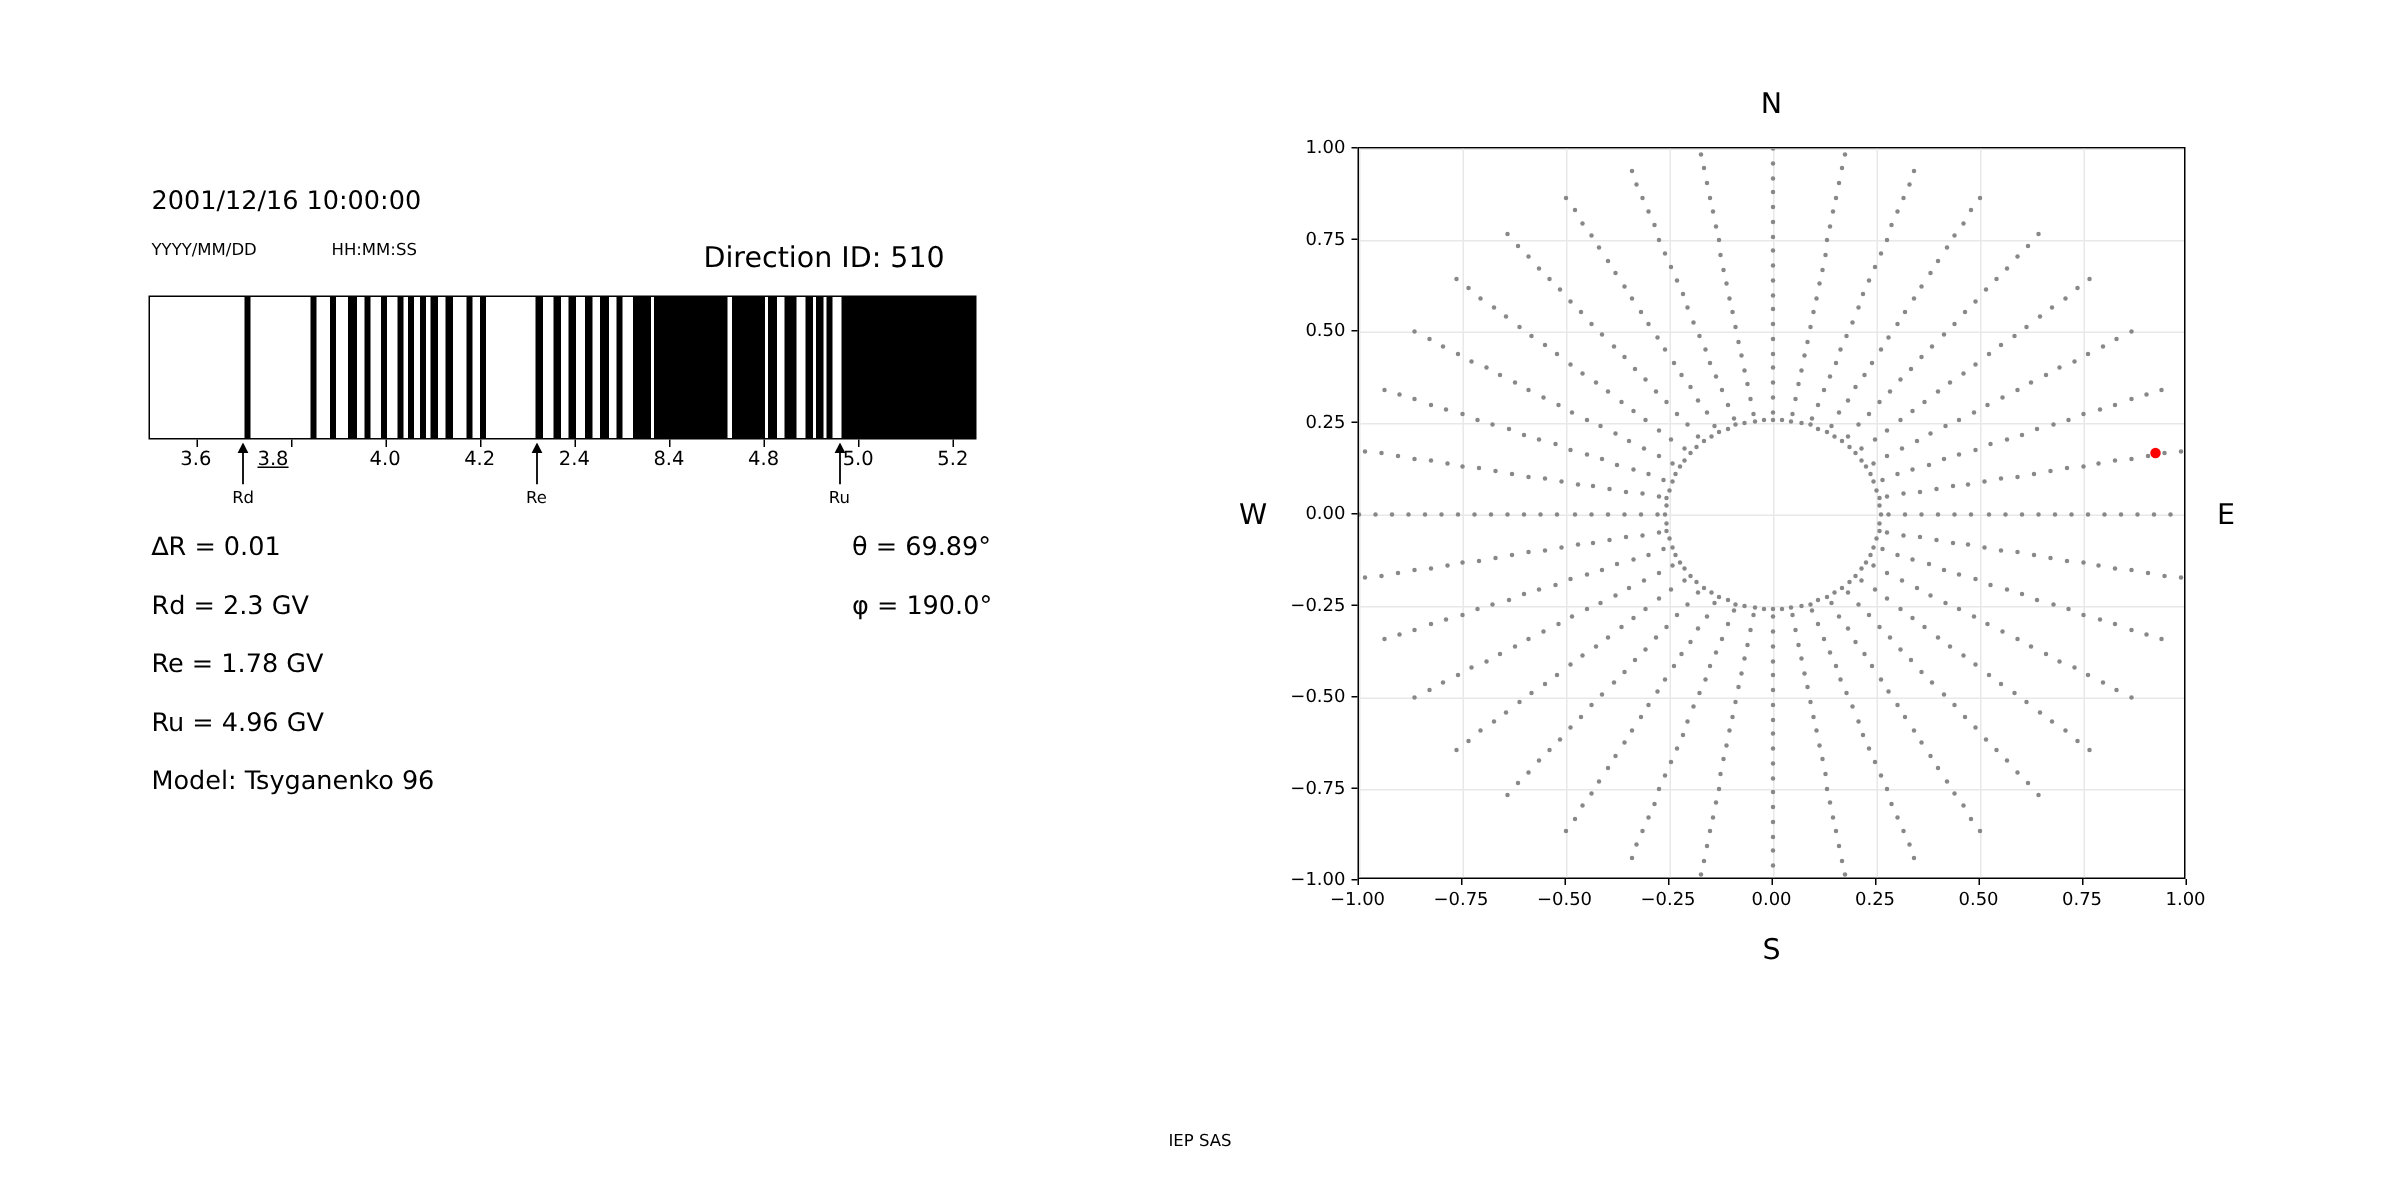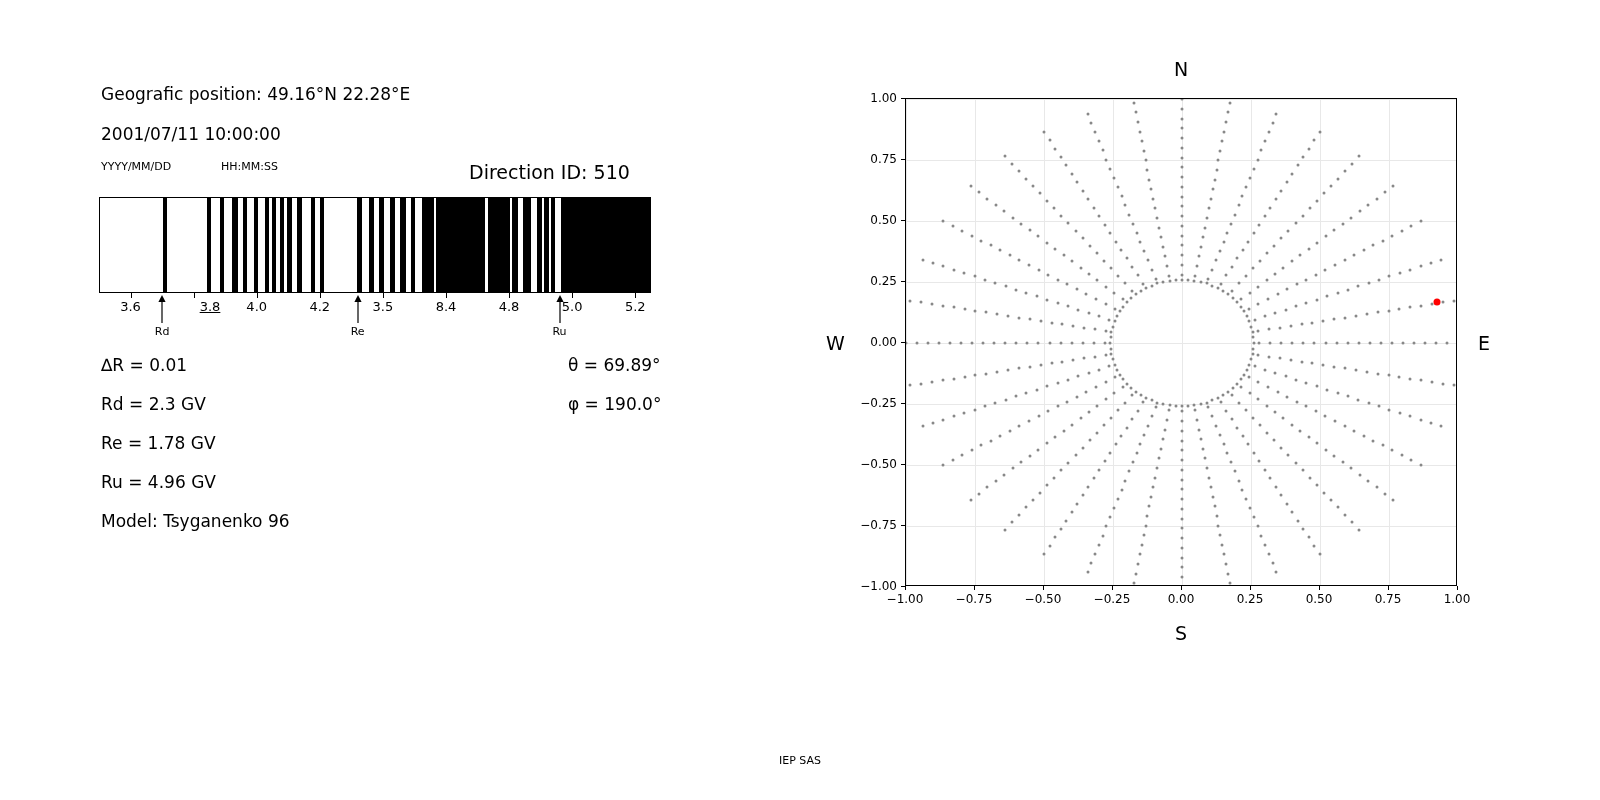--- a/index.html
+++ b/index.html
@@ -226,23 +226,22 @@
     width: 1600px;
     text-align: center;
     font-size: 11px;
   }
 </style>
 </head>
 <body>
 
 <div id="left-panel">
 
-  <div class="text-line" id="geo-position">Geografic position: 49.16°N 22.28°E</div>
-
-  <div class="text-line" id="datetime">2001/07/11 10:00:00</div>
+
+  <div class="text-line" id="datetime">2001/12/16 10:00:00</div>
 
   <div class="text-line" id="date-format-label">YYYY/MM/DD</div>
 
   <div class="text-line" id="time-format-label">HH:MM:SS</div>
 
   <div class="text-line" id="direction-id">Direction ID: 510</div>
 
   <div id="spectrum-wrap">
     <div id="spectrum-bar">
         <div class="band" style="left: 63.0857px; width: 3.78514px;"></div>
@@ -273,27 +272,27 @@
         <div class="band" style="left: 444.123px; width: 4.416px;"></div>
         <div class="band" style="left: 451.063px; width: 4.416px;"></div>
         <div class="band" style="left: 460.526px; width: 91.4743px;"></div>
       </div>
   </div>
 
   <div id="spectrum-axis">
       <div class="tick-mark" style="left: 31.5429px;"></div>
       <div class="tick-label" style="left: 31.5429px;">3.6</div>
       <div class="tick-mark" style="left: 94.6286px;"></div>
-      <div class="tick-label" style="left: 111px; text-decoration: underline;">3.8</div>
+      <div class="tick-label" style="left: 83px; text-decoration: underline;">3.8</div>
       <div class="tick-mark" style="left: 157.714px;"></div>
       <div class="tick-label" style="left: 157.714px;">4.0</div>
       <div class="tick-mark" style="left: 220.8px;"></div>
       <div class="tick-label" style="left: 220.8px;">4.2</div>
       <div class="tick-mark" style="left: 283.886px;"></div>
-      <div class="tick-label" style="left: 283.886px;">3.5</div>
+      <div class="tick-label" style="left: 283.886px;">2.4</div>
       <div class="tick-mark" style="left: 346.971px;"></div>
       <div class="tick-label" style="left: 346.971px;">8.4</div>
       <div class="tick-mark" style="left: 410.057px;"></div>
       <div class="tick-label" style="left: 410.057px;">4.8</div>
       <div class="tick-mark" style="left: 473.143px;"></div>
       <div class="tick-label" style="left: 473.143px;">5.0</div>
       <div class="tick-mark" style="left: 536.229px;"></div>
       <div class="tick-label" style="left: 536.229px;">5.2</div>
       <div class="marker-arrow" style="left: 63.0857px;"><svg width="12" height="28" viewBox="0 0 12 28">
           <line x1="6" y1="28" x2="6" y2="3" stroke="#000" stroke-width="1.2"></line>

